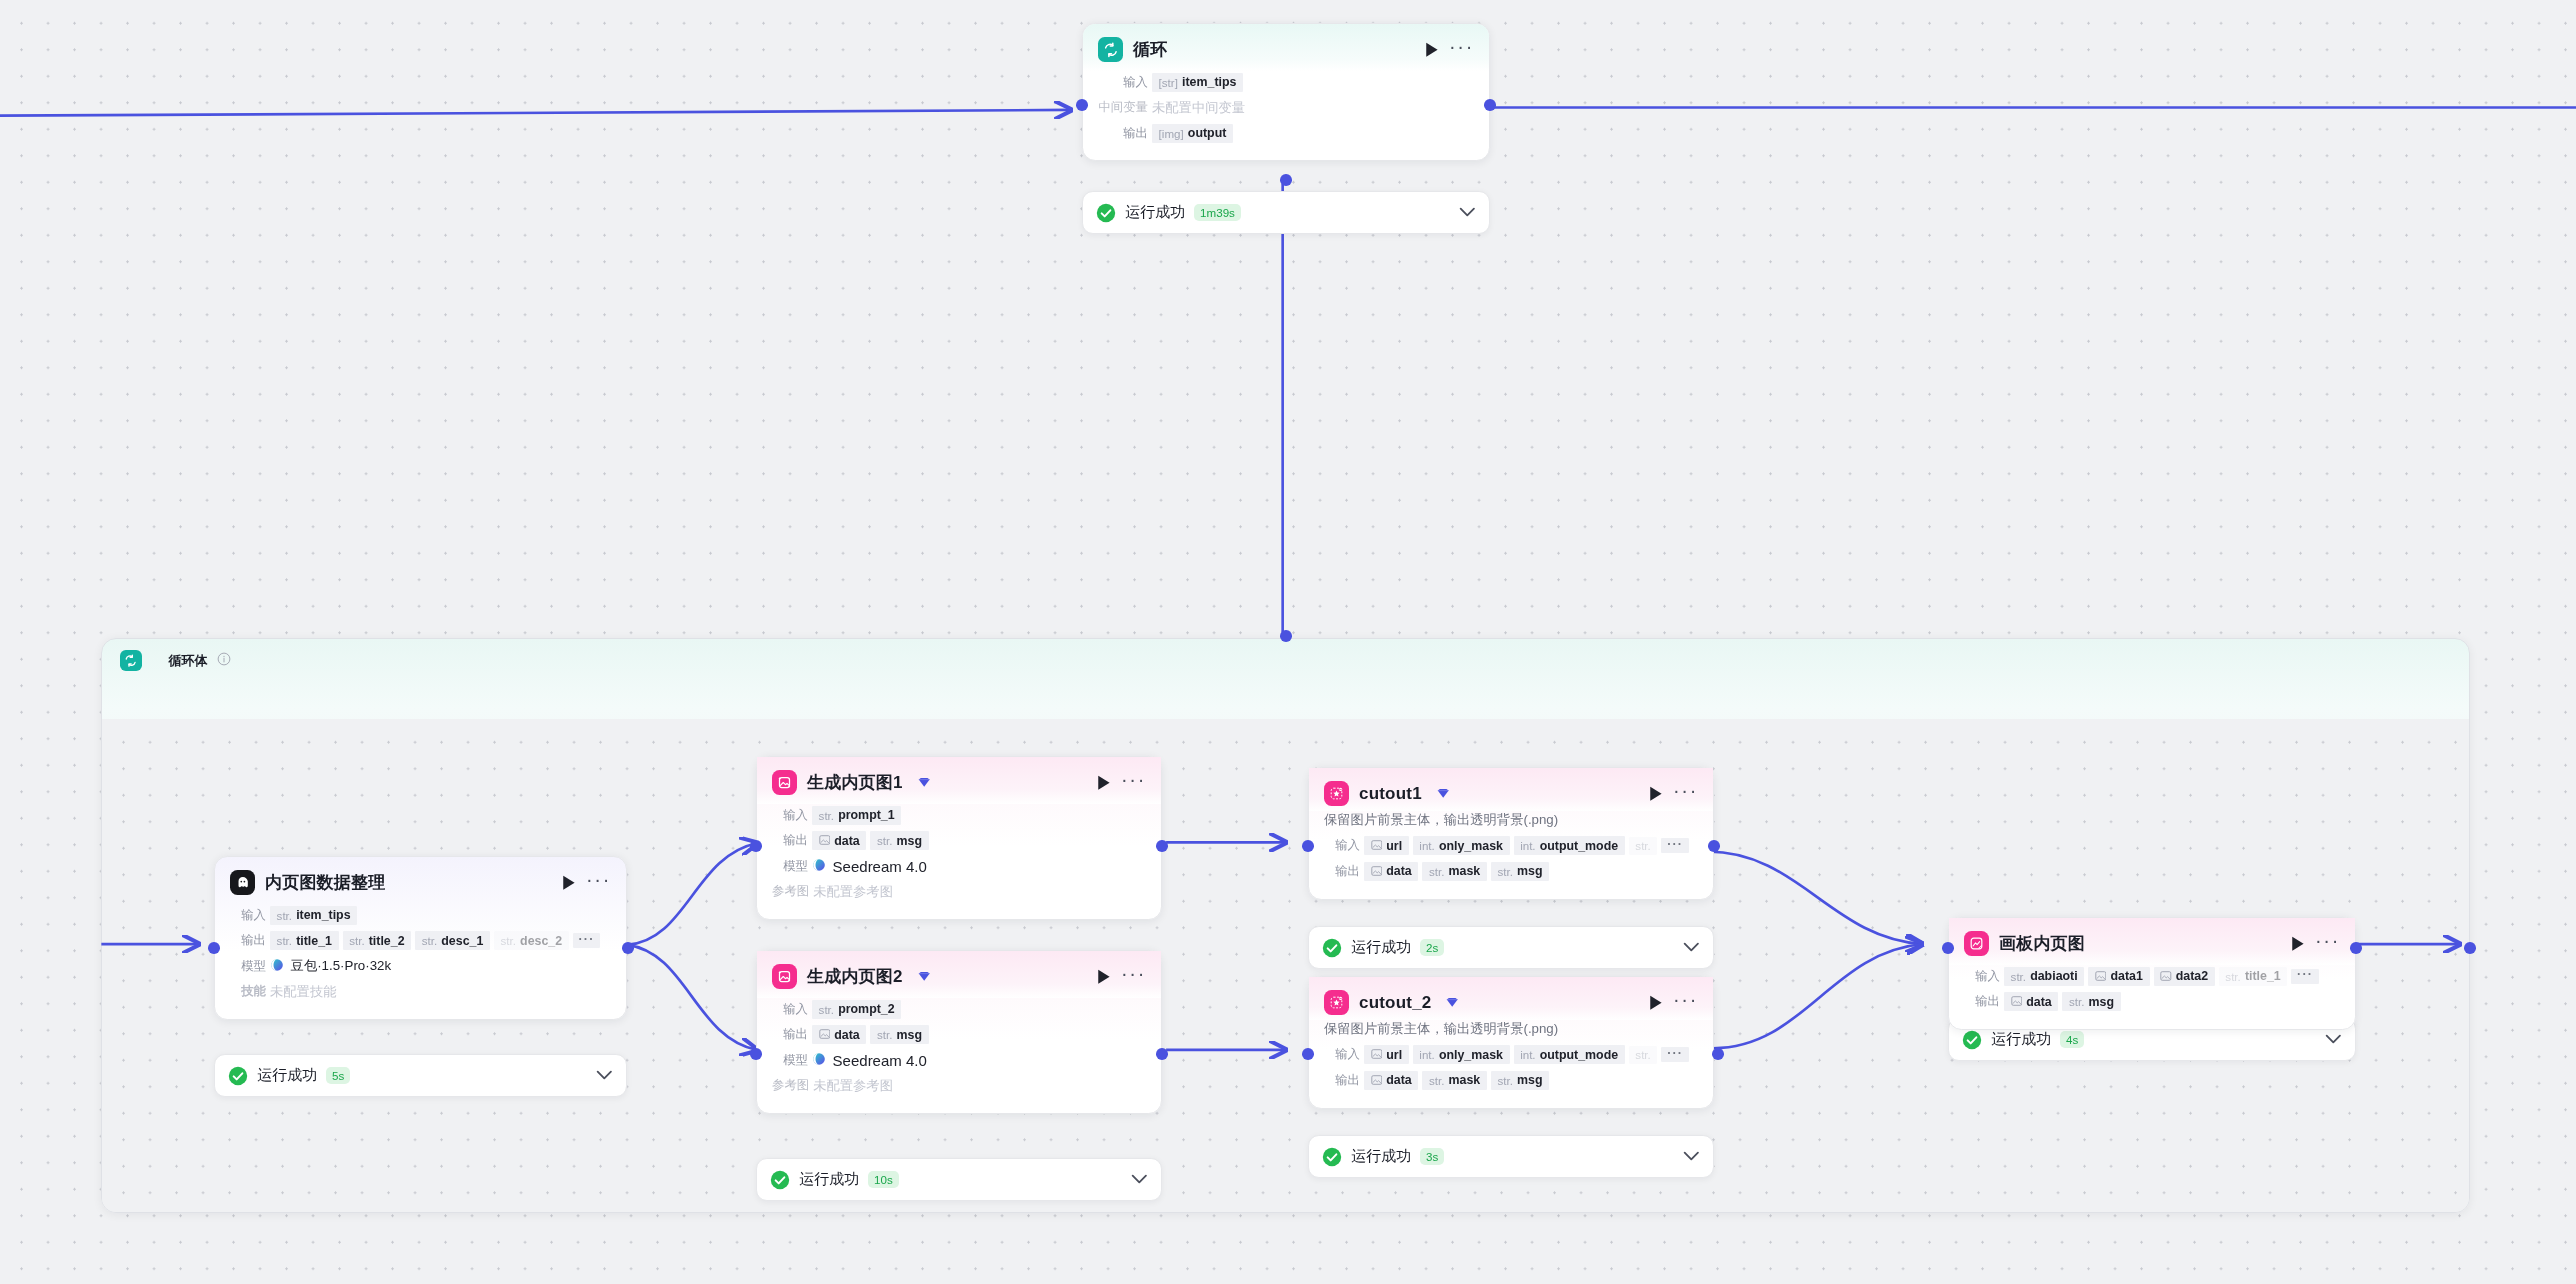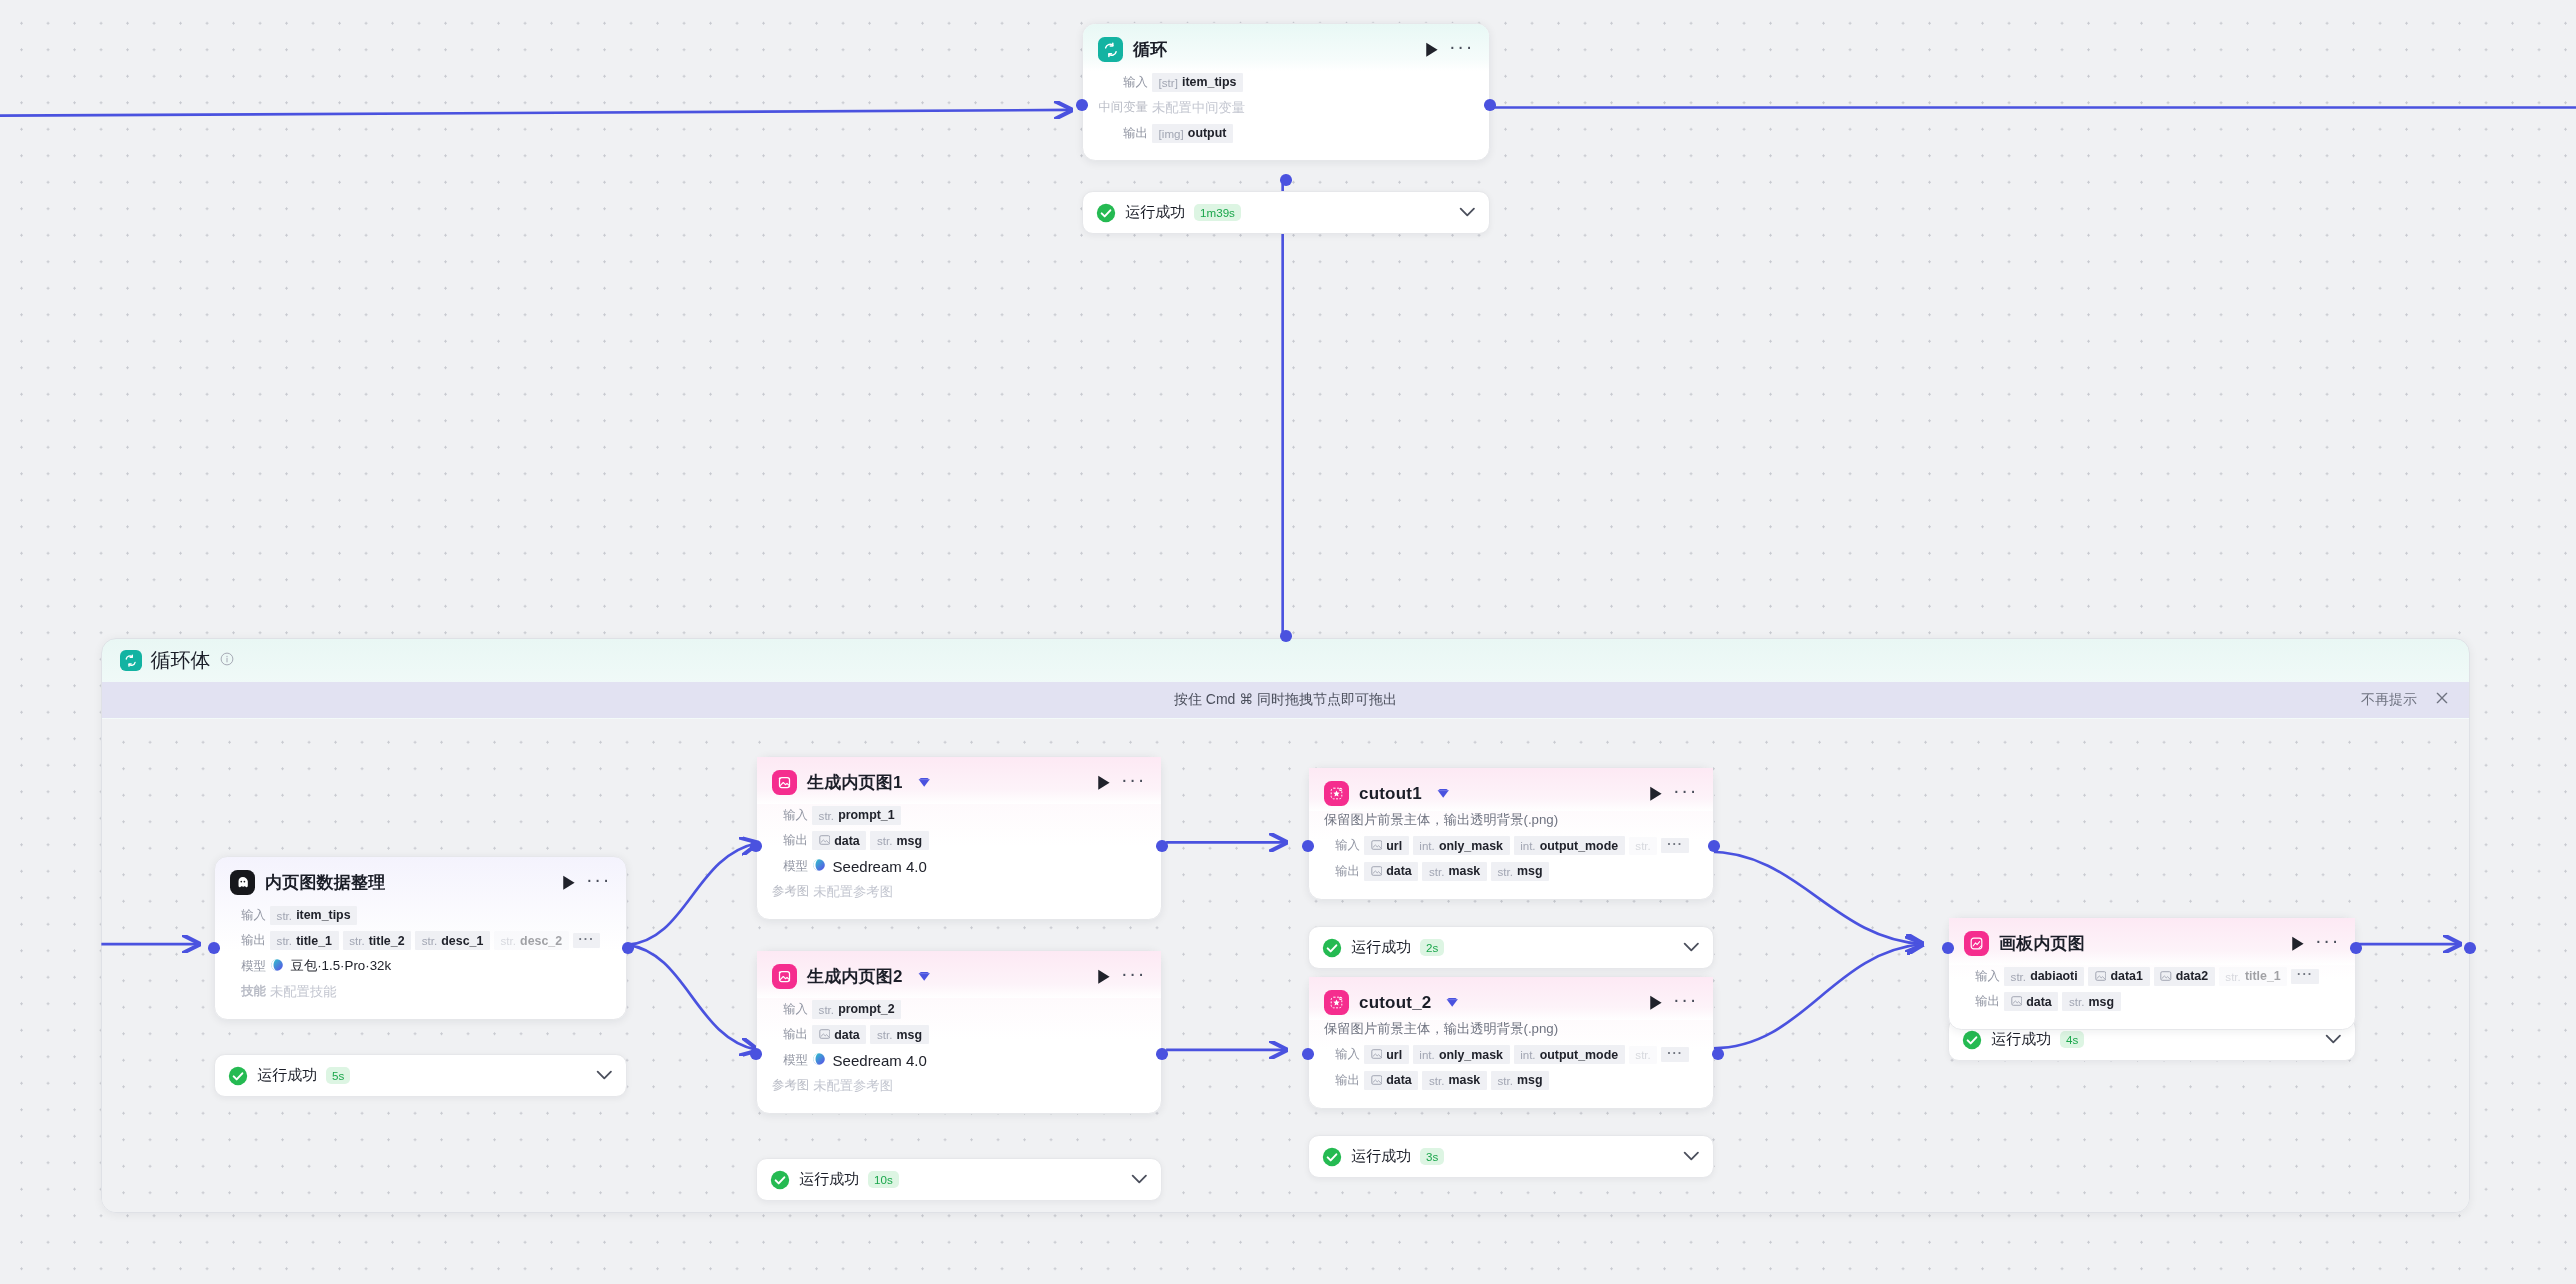--- a/index.html
+++ b/index.html
@@ -107,21 +107,21 @@
     border-radius: 15px;
     background: linear-gradient(180deg,#e9f7f4 0%, #f4fbfa 12%, #f2f3f5 30%, #f2f3f5 100%);
     box-shadow: 0 1.7px 10px rgba(20,24,40,.06);
     z-index: 1;
     overflow: hidden;
   }
   .loopbody-head {
     height: 43px; display: flex; align-items: center; gap: 9px;
     padding: 0 18px;
   }
-  .loopbody-title { font-size: 20px; font-weight: 400; color: #1b1e28; }
+  .loopbody-title { font-size: 13px; font-weight: 700; color: #1b1e28; margin-left: 18px; }
   .info-ico { color: #a4a8b3; }
   .tipbar {
     height: 36px; background: #e2e2f2;
     display: flex; align-items: center; justify-content: center;
     position: relative; padding: 0 16.6px;
   }
   .tipbar .tiptext { font-size: 14px; color: #4b4f5c; }
   .tipbar .tipright {
     position: absolute; right: 20px; display: flex; align-items: center; gap: 18px;
   }
@@ -232,31 +232,20 @@
             <path d="M9 22v-4h4"></path>
         </svg>
       </span>
       <span class="loopbody-title">循环体</span>
       <span class="info-ico">
         <svg width="14" height="14" viewBox="0 0 20 20">
             <circle cx="10" cy="10" r="8.4" fill="none" stroke="#a4a8b3" stroke-width="1.4"></circle>
             <circle cx="10" cy="6.2" r="1" fill="#a4a8b3"></circle>
             <path d="M10 8.8 v5.4" stroke="#a4a8b3" stroke-width="1.4" stroke-linecap="round"></path>
           </svg>
-      </span>
-    </div>
-    <div class="tipbar">
-      <span class="tiptext">按住 Cmd ⌘ 同时拖拽节点即可拖出</span>
-      <span class="tipright">
-        <span class="nomore">不再提示</span>
-        <span class="closex">
-          <svg width="14" height="14" viewBox="0 0 18 18">
-              <path d="M3 3 L15 15 M15 3 L3 15" stroke="#6f7380" stroke-width="1.7" stroke-linecap="round"></path>
-            </svg>
-        </span>
       </span>
     </div>
     <div class="loopbody-canvas"></div>
   </div>
   <div class="port" style="left:1280px; top:630px;"></div>
 
   <svg class="edges" style="z-index:5;" viewBox="0 0 300 150" width="249" height="124">
 
     <path class="edge" d="M 122 1142 L 240 1142" marker-end="url(#arrow)"></path>
 

